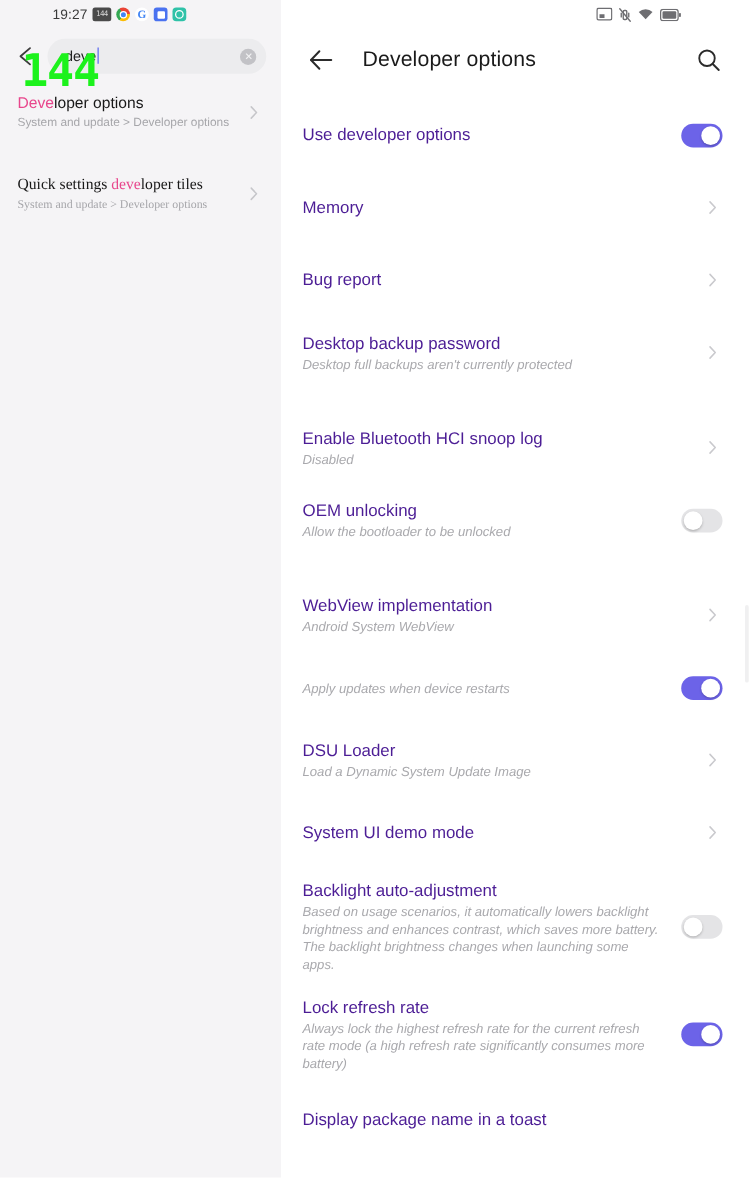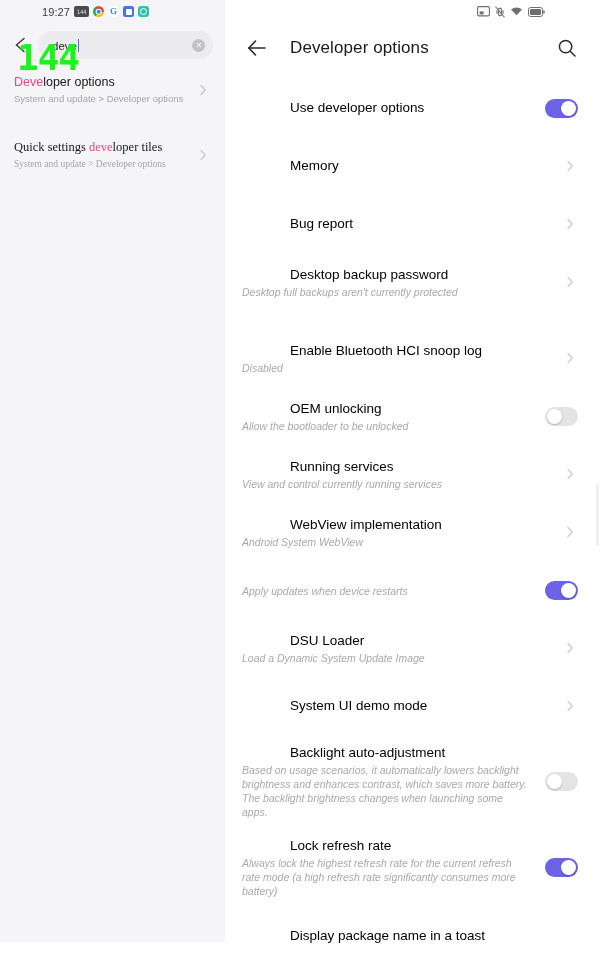--- a/index.html
+++ b/index.html
@@ -115,21 +115,21 @@
     letter-spacing: .1px;
   }
   .search-icon-btn { width: 22px; height: 22px; flex: 0 0 22px; }
 
   .list { padding: 0 0 0 0; }
   .row {
     display: flex; align-items: center; padding: 0 22px 0 17px;
     min-height: 40px;
   }
   .row .texts { flex: 1 1 auto; padding-right: 14px; }
-  .row-title { font-size: 13.5px; color: #000000; line-height: 18px; margin-left: 48px; }
+  .row-title { font-size: 13.5px; color: #4c1d95; line-height: 18px; }
   .row-sub {
     font-size: 10.5px; color: #a9a9ad; line-height: 14px; margin-top: 1px; font-style: italic;
   }
   .row-gap { height: 18px; }
   .row-gap-sm { height: 14px; }
 
   .toggle {
     width: 33px; height: 19px; border-radius: 10px; flex: 0 0 33px;
     position: relative;
   }
@@ -293,29 +293,20 @@
         <div class="row">
           <div class="texts">
             <div class="row-title">OEM unlocking</div>
             <div class="row-sub">Allow the bootloader to be unlocked</div>
           </div>
           <div class="toggle off">
             <span class="knob"></span>
           </div>
         </div>
         <div class="row-gap"></div>
-        <div class="row">
-          <div class="texts">
-            <div class="row-title">Running services</div>
-            <div class="row-sub">View and control currently running services</div>
-          </div>
-          <svg class="chev" width="16" height="16" viewBox="0 0 16 16">
-            <path d="M6 3.5 L10.2 8 L6 12.5" fill="none" stroke="#c9c9cd" stroke-width="1.2" stroke-linecap="round" stroke-linejoin="round"></path>
-          </svg>
-        </div>
         <div class="row-gap"></div>
         <div class="row">
           <div class="texts">
             <div class="row-title">WebView implementation</div>
             <div class="row-sub">Android System WebView</div>
           </div>
           <svg class="chev" width="16" height="16" viewBox="0 0 16 16">
             <path d="M6 3.5 L10.2 8 L6 12.5" fill="none" stroke="#c9c9cd" stroke-width="1.2" stroke-linecap="round" stroke-linejoin="round"></path>
           </svg>
         </div>

